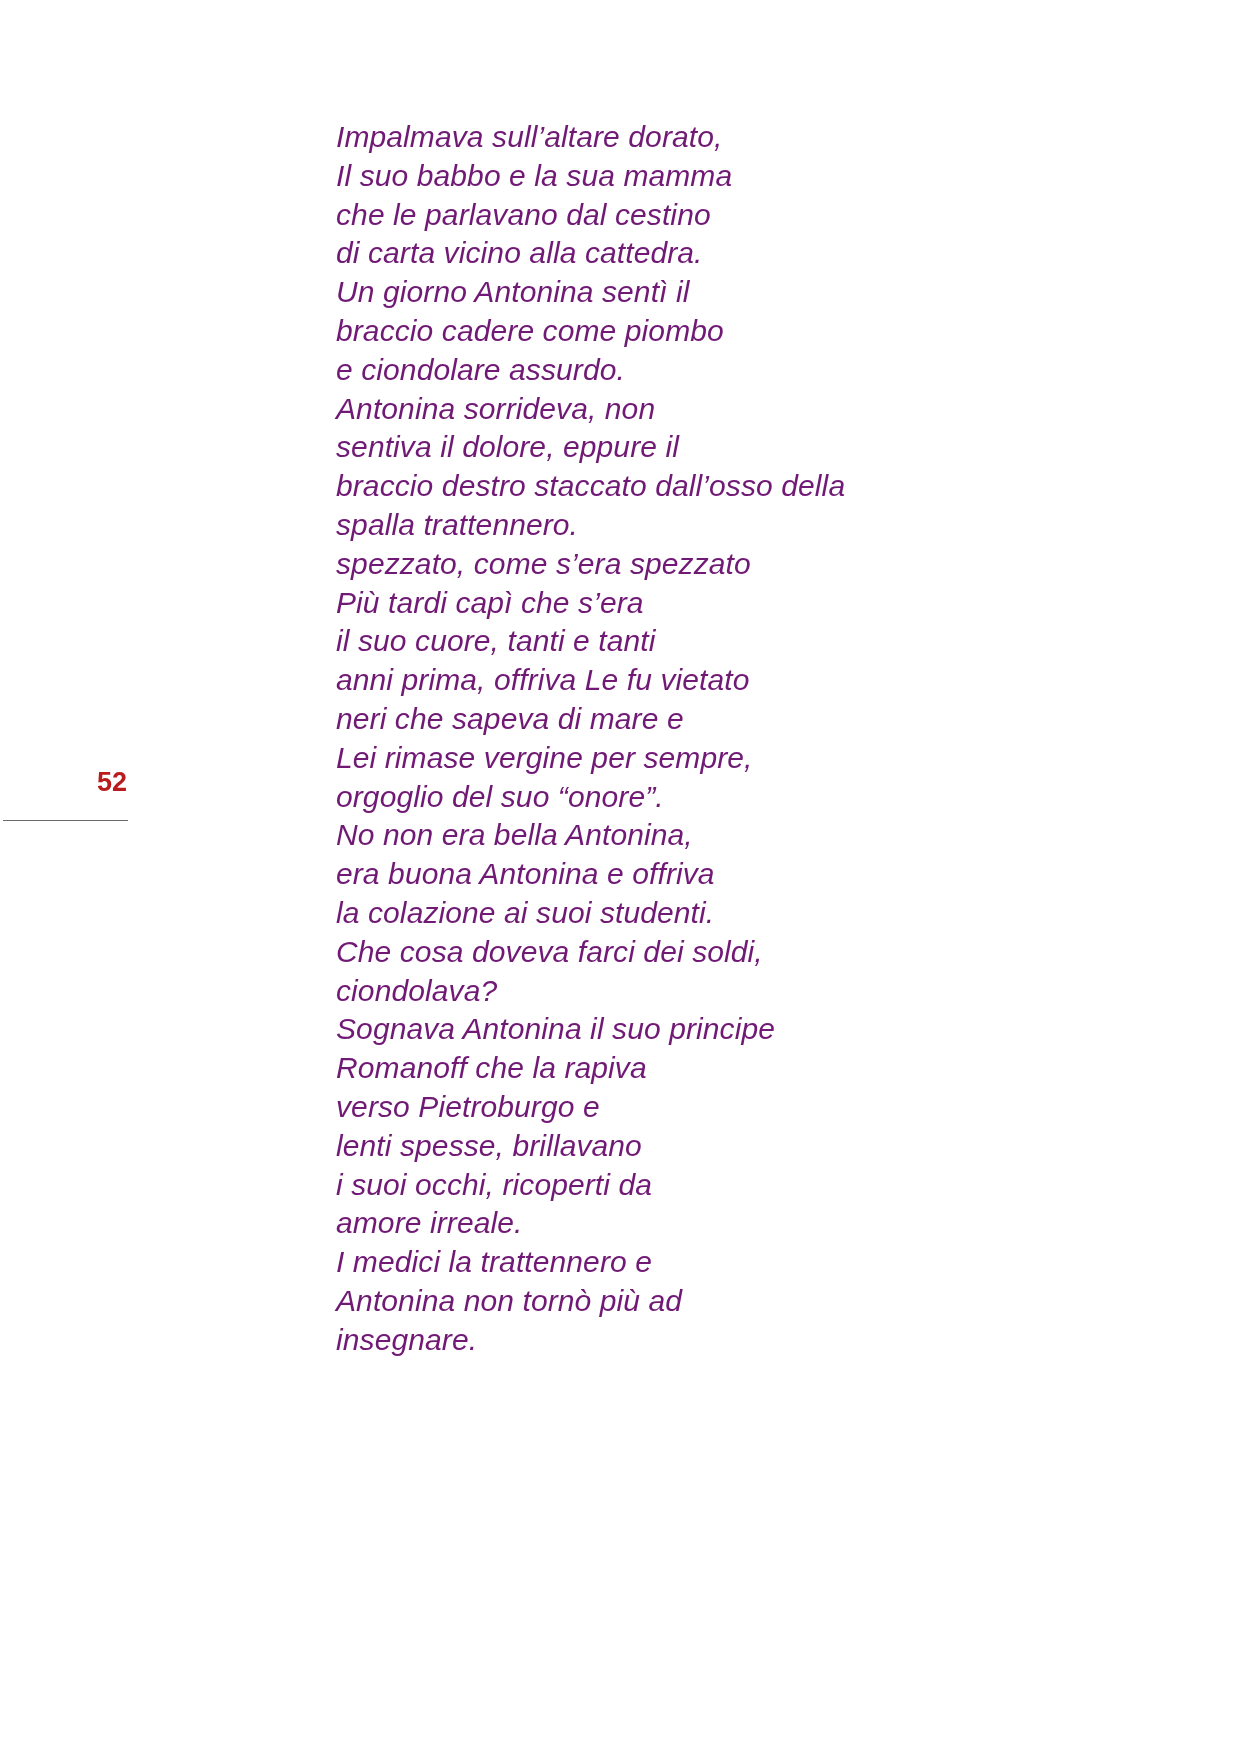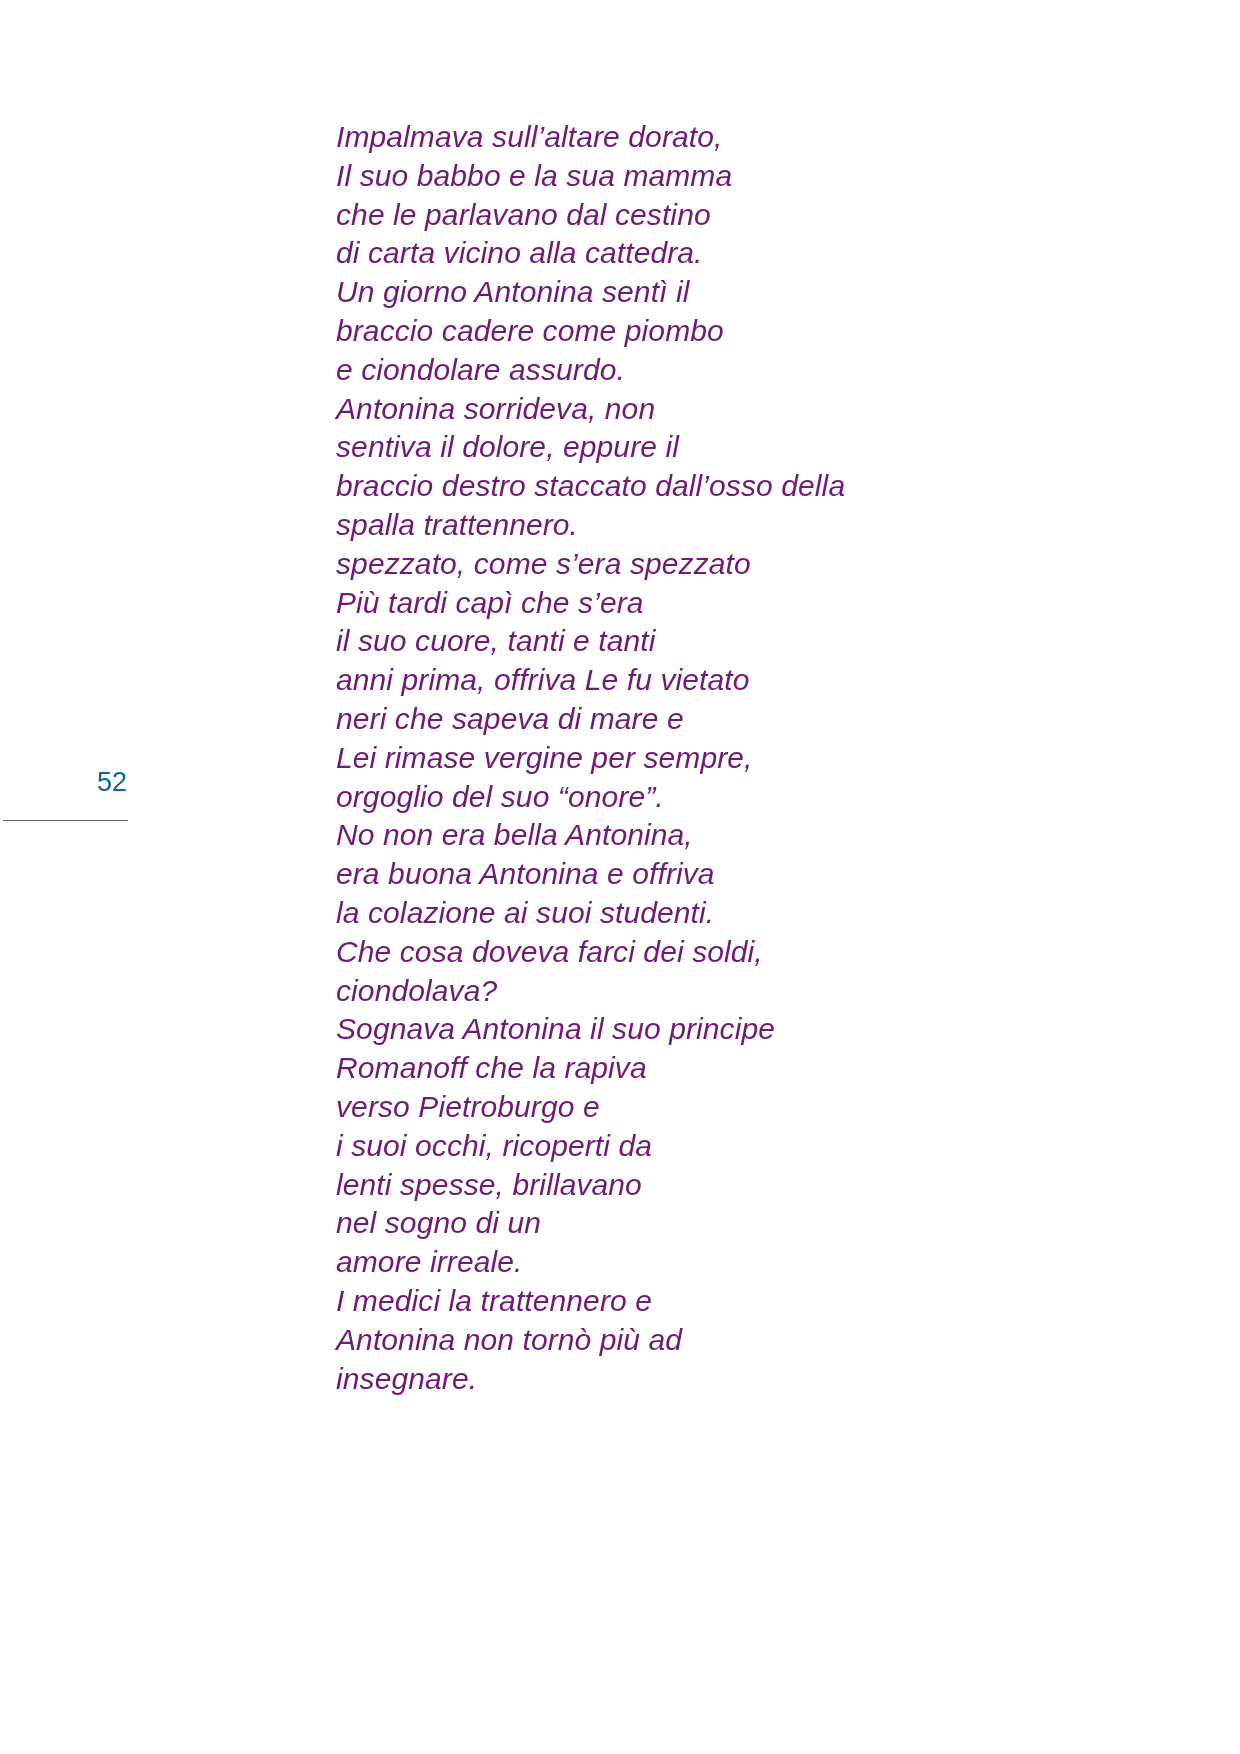--- a/index.html
+++ b/index.html
@@ -14,24 +14,24 @@
       overflow: hidden;
       font-family: "Liberation Sans", sans-serif;
       color: #1e1e1e;
     }
     .page-number {
       position: absolute;
       left: 60px;
       width: 67px;
       top: 767px;
       text-align: right;
-      font-weight: normal;
+      font-weight: bold;
       font-size: 27px;
       line-height: 30px;
-      color: #0369a1;
+      color: #b91c1c;
     }
     .page-rule {
       position: absolute;
       left: 3px;
       top: 820px;
       width: 125px;
       height: 0;
       border-top: 1.5px solid #6a6a6a;
     }
     .poem {
@@ -81,20 +81,19 @@
   <li>Lei rimase vergine per sempre,</li>
   <li>orgoglio del suo “onore”.</li>
   <li>No non era bella Antonina,</li>
   <li>era buona Antonina e offriva</li>
   <li>la colazione ai suoi studenti.</li>
   <li>Che cosa doveva farci dei soldi,</li>
   <li>ciondolava?</li>
   <li>Sognava Antonina il suo principe</li>
   <li>Romanoff che la rapiva</li>
   <li>verso Pietroburgo e</li>
+  <li>lenti spesse, brillavano</li>
   <li>i suoi occhi, ricoperti da</li>
-  <li>lenti spesse, brillavano</li>
-  <li>nel sogno di un</li>
   <li>amore irreale.</li>
   <li>I medici la trattennero e</li>
   <li>Antonina non tornò più ad</li>
   <li>insegnare.</li>
 </ul>
 
 </body></html>

